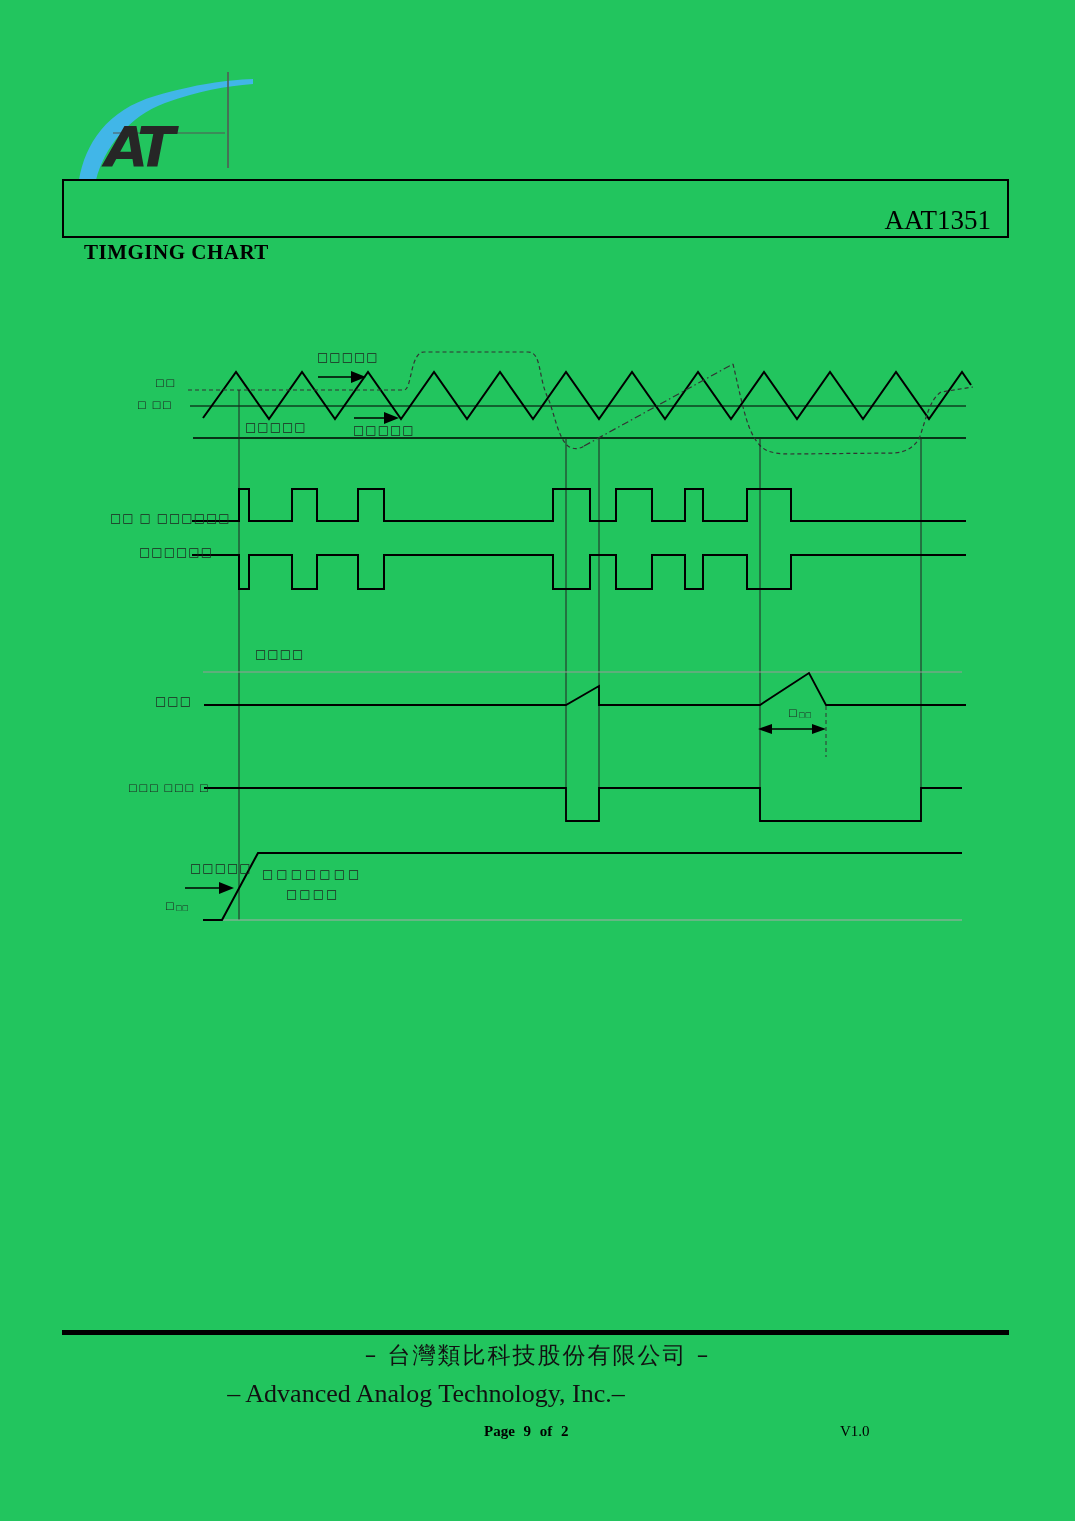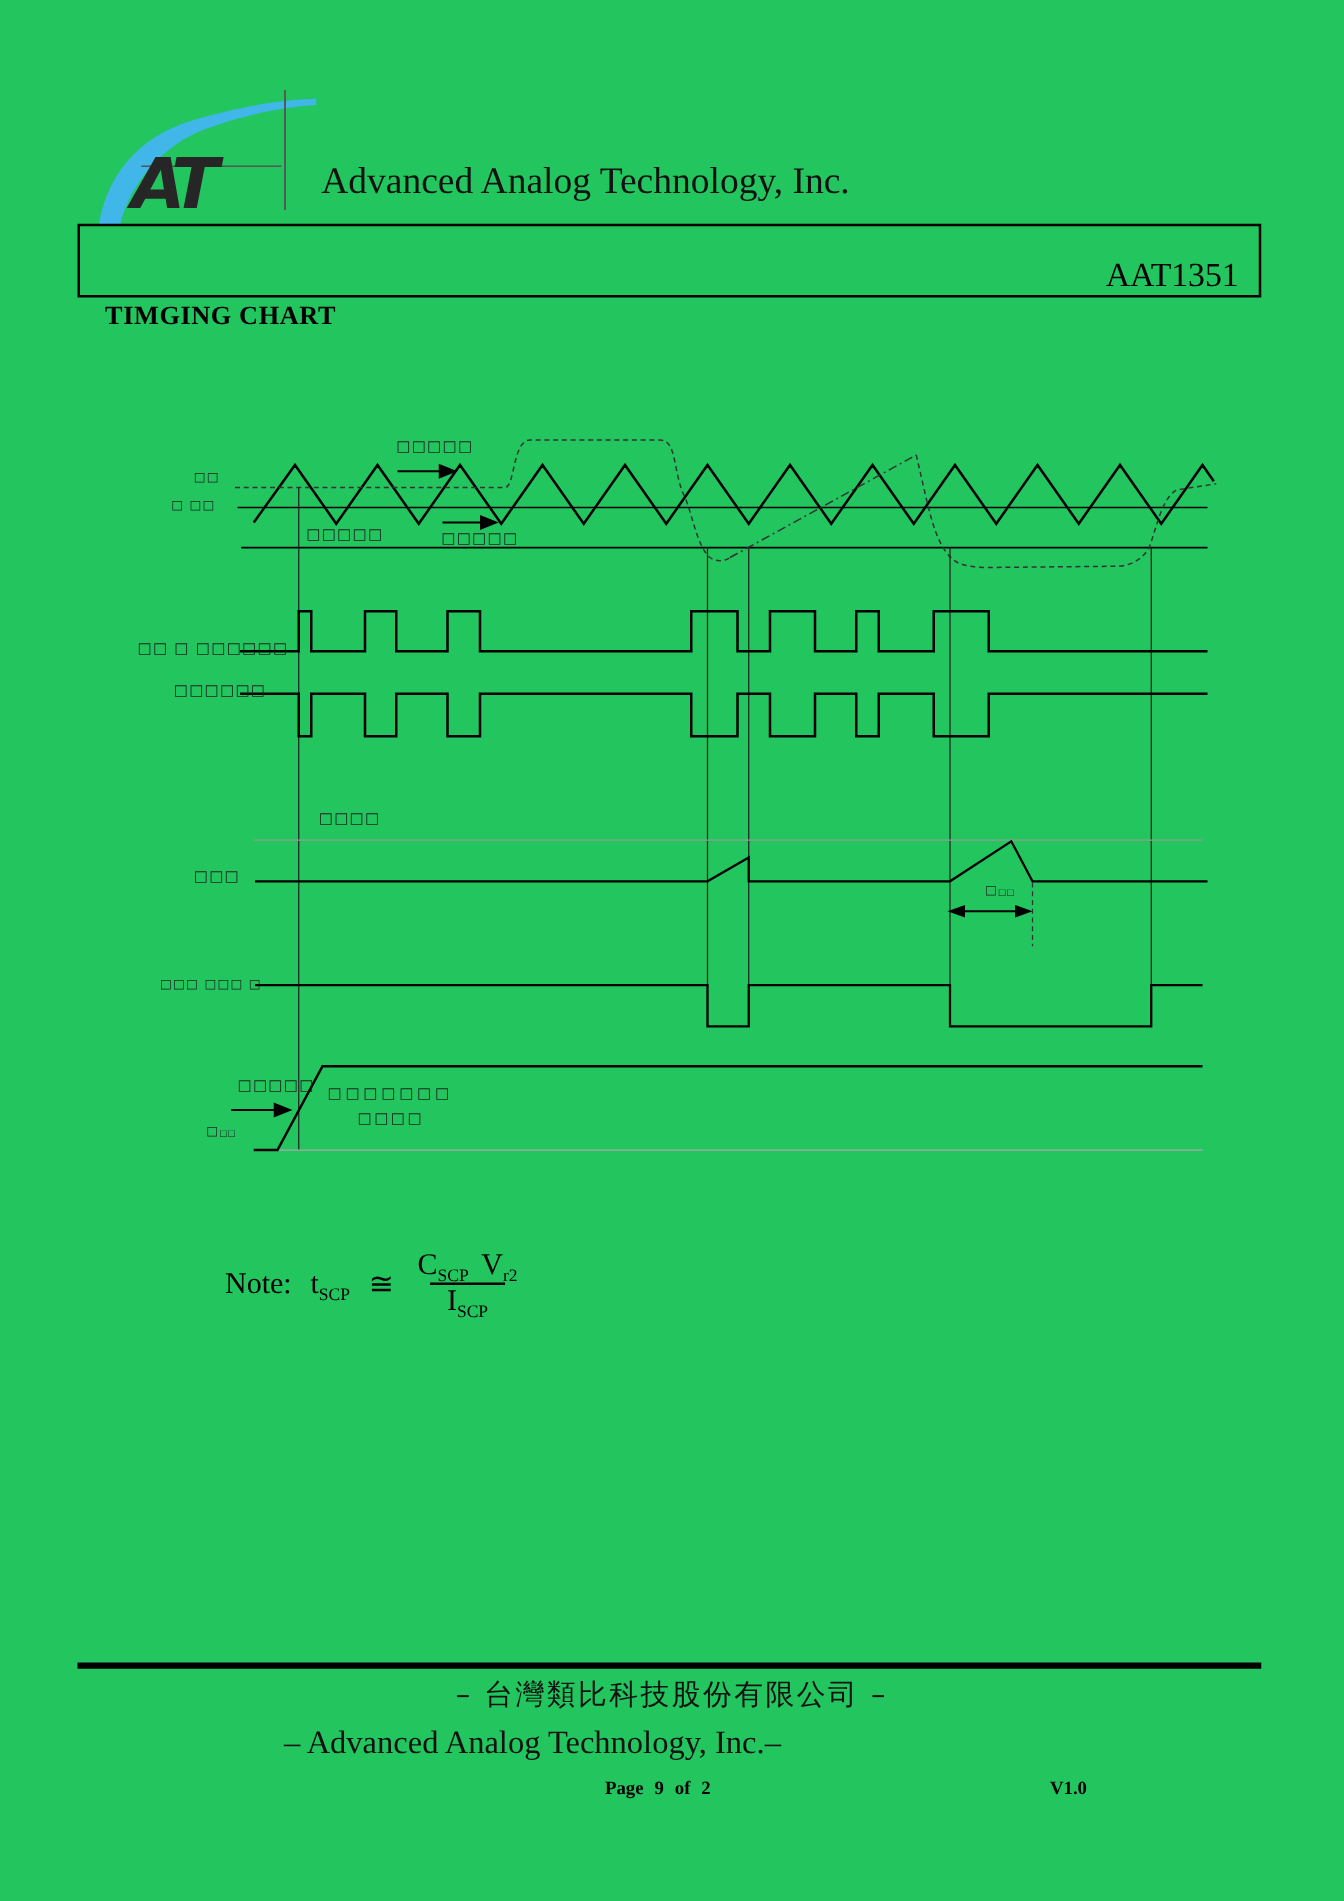--- a/index.html
+++ b/index.html
@@ -35,34 +35,33 @@
   .frac .den { border-top:2px solid #000; padding:1px 14px 0 14px; }
   .vterm { margin-left:10px; }
   
   .footer-rule { left:62px; top:1330px; width:947px; height:5px; background:#000; }
   .footer-zh {
     left:0; top:1340px; width:1075px; text-align:center;
     font-family:"DejaVu Sans", sans-serif; font-size:23px; color:#111; letter-spacing:2px;
   }
   .footer-en { left:0; top:1379px; width:852px; text-align:center; font-size:26px; color:#111; }
   .footer-page { left:484px; top:1423px; font-size:15px; font-weight:bold; word-spacing:5px; }
-  .footer-ver { left:840px; top:1423px; font-size:15px; font-weight:bold; }
+  .footer-ver { left:840px; top:1423px; font-size:15px; font-weight:normal; }
 </style>
 </head>
 <body>
 
 <div class="page">
 
   <svg class="abs" style="left:75px; top:66px;" width="180" height="118" viewBox="0 0 180 118">
     <path d="M4,114 C10,78 32,44 80,30 C122,18 150,14 178,13 L178,18 C150,20 124,25 90,37 C54,50 29,82 21,114 Z" fill="#41b6e8"></path>
     <line x1="153" y1="6" x2="153" y2="102" stroke="#555" stroke-width="1.5"></line>
     <line x1="38" y1="67" x2="150" y2="67" stroke="#555" stroke-width="1.2"></line>
     <text x="30" y="100" font-family="DejaVu Sans, sans-serif" font-size="56" font-weight="bold" font-style="italic" fill="#262626" letter-spacing="-6">AT</text>
   </svg>
-  <div class="abs company-name">Advanced Analog Technology, Inc.</div>
   <div class="abs part-box">
     <span>AAT1351</span>
   </div>
   <div class="abs section-title">TIMGING CHART</div>
 
   <svg class="abs diagram-svg" viewBox="0 0 1075 1521">
 
     <line x1="190" y1="406" x2="966" y2="406" stroke="#000" stroke-width="1.2"></line>
     <line x1="193" y1="438" x2="966" y2="438" stroke="#000" stroke-width="1.4"></line>
 
@@ -123,29 +122,20 @@
   <span class="abs tofu" style="left:139px; top:546px;">□□□□□□</span>
   <span class="abs tofu" style="left:255px; top:648px;">□□□□</span>
   <span class="abs tofu" style="left:155px; top:695px;">□□□</span>
   <span class="abs tofu small" style="left:788px; top:706px;"><span>□</span><span class="tofu-sub">□□</span></span>
   <span class="abs tofu small" style="left:128px; top:781px;">□□□ □□□ □</span>
   <span class="abs tofu" style="left:190px; top:862px;">□□□□□</span>
   <span class="abs tofu small" style="left:165px; top:899px;"><span>□</span><span class="tofu-sub">□□</span></span>
   <span class="abs tofu" style="left:262px; top:868px; letter-spacing:3px;">□□□□□□□</span>
   <span class="abs tofu" style="left:286px; top:888px; letter-spacing:2px;">□□□□</span>
 
-  <div class="abs note-row">
-    <span>Note:</span>
-    <span><span>t</span><sub>SCP</sub></span>
-    <span>≅</span>
-    <span class="frac">
-      <span class="num"><span>C</span><sub>SCP</sub><span class="vterm">V</span><sub>r2</sub></span>
-      <span class="den"><span>I</span><sub>SCP</sub></span>
-    </span>
-  </div>
 
   <div class="abs footer-rule"></div>
   <div class="abs footer-zh">– 台灣類比科技股份有限公司 –</div>
   <div class="abs footer-en">–  Advanced Analog Technology, Inc.–</div>
   <div class="abs footer-page">Page 9 of 2</div>
   <div class="abs footer-ver">V1.0</div>
 
 </div>
 
 </body></html>

